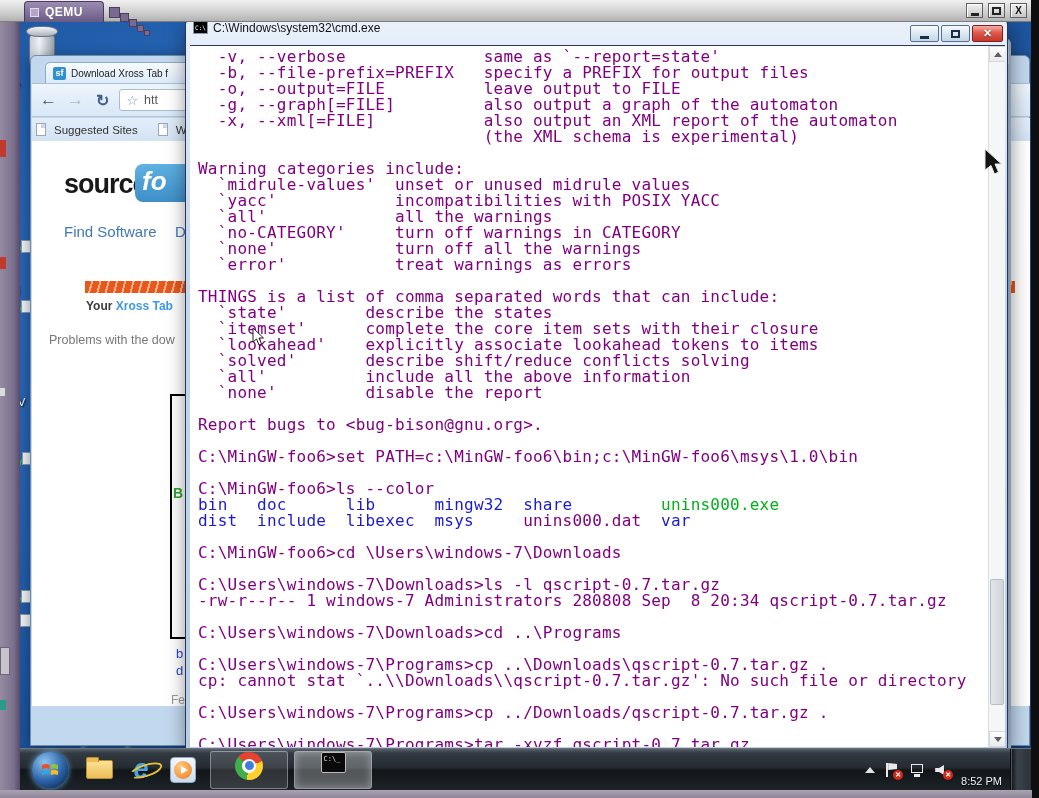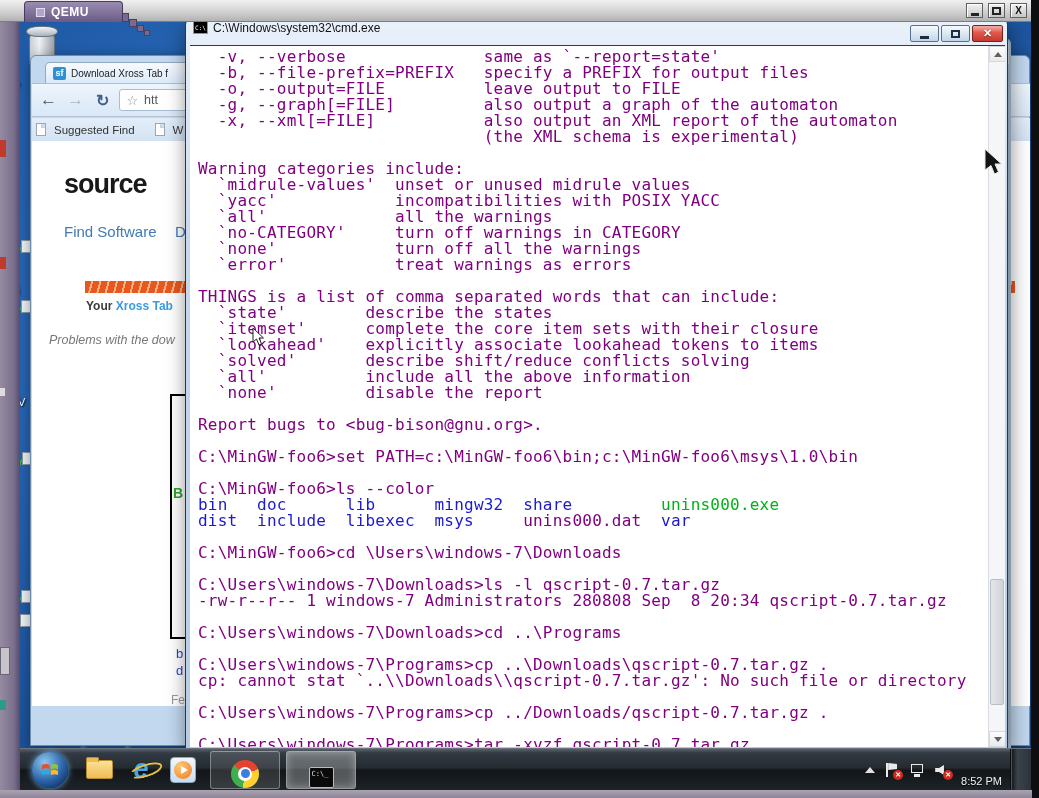--- a/index.html
+++ b/index.html
@@ -3,23 +3,23 @@
 <meta charset="utf-8">
 <style>
   * { margin:0; padding:0; box-sizing:border-box; }
   html,body { background:#444; }
   #stage { position:relative; width:1039px; height:798px; overflow:hidden;
            font-family:"Liberation Sans", sans-serif; background:#b9b5bc; }
 
   
   .host-titlebar { position:absolute; left:0; top:0; width:1032px; height:22px;
     background:linear-gradient(180deg,#f0f0f0,#d2d2d2 55%,#b2b2b2); border-bottom:1px solid #7d7d7d; z-index:60; }
-  .qemu-tab { position:absolute; left:24px; top:1px; width:99px; height:21px;
+  .qemu-tab { position:absolute; left:24px; top:1px; width:80px; height:21px;
     background:linear-gradient(180deg,#9c8cb2,#6a5b85); border:1px solid #473b5e; border-bottom:none;
-    border-radius:4px 4px 0 0; display:flex; align-items:center; gap:6px; padding-left:11px; z-index:62; }
+    border-radius:4px 4px 0 0; display:flex; align-items:center; gap:6px; padding-left:5px; z-index:62; }
   .qemu-menu-box { width:9px; height:9px; background:#b3a5c8; border:1px solid #e3dcf0; }
   .qemu-title { color:#fff; font-weight:bold; font-size:12px; letter-spacing:0.5px; }
   .casc { position:absolute; background:#7a6a90; border:1px solid #4a3f60; z-index:61; }
   .host-btns { position:absolute; right:12px; top:3px; display:flex; gap:5px; z-index:62; }
   .host-btn { width:17px; height:15px; background:linear-gradient(180deg,#f2f2f2,#c6c6c6);
     border:1px solid #606060; box-shadow:inset 1px 1px 0 #fff; display:flex; align-items:center; justify-content:center;
     font-size:10px; font-weight:bold; color:#111; }
   .host-btn .min-g { width:8px; height:3px; background:#222; margin-top:7px; }
   .host-btn .max-g { width:9px; height:8px; border:2px solid #222; }
   .host-left-strip { position:absolute; left:0; top:22px; width:20px; height:776px;
@@ -73,21 +73,21 @@
   .chrome-page { position:absolute; left:1px; top:85px; width:998px; height:565px; background:#fff; overflow:hidden; }
   .sf-logo-black { position:absolute; left:32px; top:28px; font-size:27px; font-weight:800; letter-spacing:-1px; color:#191919; }
   .sf-logo-box { position:absolute; left:103px; top:23px; width:90px; height:38px; border-radius:8px;
     background:linear-gradient(180deg,#5fb0e2,#3e8fc8); color:#fff; font-size:26px; font-weight:800;
     font-style:italic; padding:2px 0 0 7px; }
   .sf-nav { position:absolute; top:82px; font-size:15px; color:#4179b8; }
   .hatch { position:absolute; left:53px; top:140px; width:930px; height:12px;
     background:repeating-linear-gradient(105deg,#e8581c 0 6px,#f4b28c 6px 8px); }
   .page-h1 { position:absolute; left:12px; top:158px; font-size:12px; font-weight:bold; color:#3c3c3c;margin-left:42px; }
   .page-h1 .blue { color:#3d9ae2; }
-  .page-sub { position:absolute; left:17px; top:192px; font-size:12.5px; color:#777;font-style:italic; }
+  .page-sub { position:absolute; left:17px; top:192px; font-size:12.5px; color:#777; }
   .ad-box { position:absolute; left:138px; top:253px; width:320px; height:245px; border:2px solid #000; background:#fff; }
   .ad-letter { position:absolute; left:141px; top:344px; font-size:14px; font-weight:bold; color:#2ca32c; }
   .cut-b { position:absolute; left:144px; top:505px; font-size:13px; color:#2a46c8; }
   .cut-d { position:absolute; left:144px; top:522px; font-size:13px; color:#2a46c8; }
   .feedback { position:absolute; left:139px; top:552px; font-size:12px; color:#999; }
 
   
   .right-strip { position:absolute; left:989px; top:38px; width:22px; height:746px; z-index:3;
     background:linear-gradient(90deg,#8fa8c4,#c5d8ee 30%,#b4cbe4); border-radius:0 6px 0 0; }
   .right-strip .tab-corner { position:absolute; left:2px; top:2px; width:18px; height:26px;
@@ -140,22 +140,22 @@
     background:#edbc56; border:1px solid #b98d2f; border-bottom:none; border-radius:2px 2px 0 0; }
   .ie-e { position:relative; font-size:27px; font-weight:bold; font-style:italic; color:#45a5e6;
     text-shadow:0 1px 2px rgba(0,0,0,.6); }
   .ie-ring { position:absolute; left:-4px; top:10px; width:34px; height:13px; border:2px solid #e8c23a;
     border-radius:50%; transform:rotate(-18deg); border-left-color:transparent; }
   .wmp { position:relative; width:26px; height:26px; border-radius:4px;
     background:linear-gradient(180deg,#f2f8fd,#c8ddf0); border:1px solid #8fa8c2; display:flex; align-items:center; justify-content:center; }
   .wmp-circle { width:18px; height:18px; border-radius:50%; background:radial-gradient(circle at 35% 30%,#ffca7a,#f07a1e);
     display:flex; align-items:center; justify-content:center; }
   .wmp-play { width:0; height:0; border-left:7px solid #fff; border-top:4.5px solid transparent; border-bottom:4.5px solid transparent; margin-left:2px; }
-  .app-btn { width:70px; height:38px; border:1px solid rgba(255,255,255,.35); border-radius:3px;
-    display:flex; align-items:flex-end; justify-content:center; margin-left:6px; flex:none; }
+  .app-btn { width:78px; height:38px; border:1px solid rgba(255,255,255,.35); border-radius:3px;
+    display:flex; align-items:flex-start; justify-content:center; margin-left:6px; flex:none; }
   .chrome-btn { background:rgba(255,255,255,.12); }
   .cmd-btn { background:rgba(255,255,255,.28); box-shadow:inset 0 0 8px rgba(255,255,255,.35); }
   .chrome-logo { position:relative; width:28px; height:28px; border-radius:50%;
     background:conic-gradient(from -50deg, #e5432f 0 33.3%, #ffd02e 0 66.6%, #3faf4c 0 100%); }
   .chrome-logo::before { content:""; position:absolute; left:7px; top:7px; width:14px; height:14px;
     background:#fff; border-radius:50%; }
   .chrome-logo::after { content:""; position:absolute; left:9.5px; top:9.5px; width:9px; height:9px;
     background:#3e7de0; border-radius:50%; }
   .cmd-tb-ico { width:25px; height:21px; background:#0a0a0a; border:1px solid #bbb; border-radius:2px;
     color:#ddd; font-family:"DejaVu Sans Mono",monospace; font-size:7px; padding:2px 0 0 2px; }
@@ -209,26 +209,27 @@
       <span class="nav-arrow back">←</span>
       <span class="nav-arrow fwd">→</span>
       <span class="nav-arrow reload">↻</span>
       <div class="omnibox">
         <span class="star">☆</span>
         <span class="url-text">htt</span>
       </div>
     </div>
     <div class="bookmarks">
       <span class="page-ico"></span>
-      <span class="bm-label">Suggested Find</span>
+      <span class="bm-label">Suggested Sites</span>
       <span class="page-ico" style="margin-left:12px;"></span>
       <span class="bm-label">W</span>
     </div>
     <div class="chrome-page">
       <div class="sf-logo-black">source</div>
+      <div class="sf-logo-box">fo</div>
       <a class="sf-nav" style="left:32px;text-align:center;">Find Software</a>
       <a class="sf-nav" style="left:143px;">Devel</a>
       <div class="hatch"></div>
       <div class="page-h1"><span>Your </span><span class="blue">Xross Tab</span></div>
       <div class="page-sub">Problems with the dow</div>
       <div class="ad-box"></div>
       <div class="ad-letter">B</div>
       <div class="cut-b">b</div>
       <div class="cut-d">d</div>
       <div class="feedback">Fe</div>

